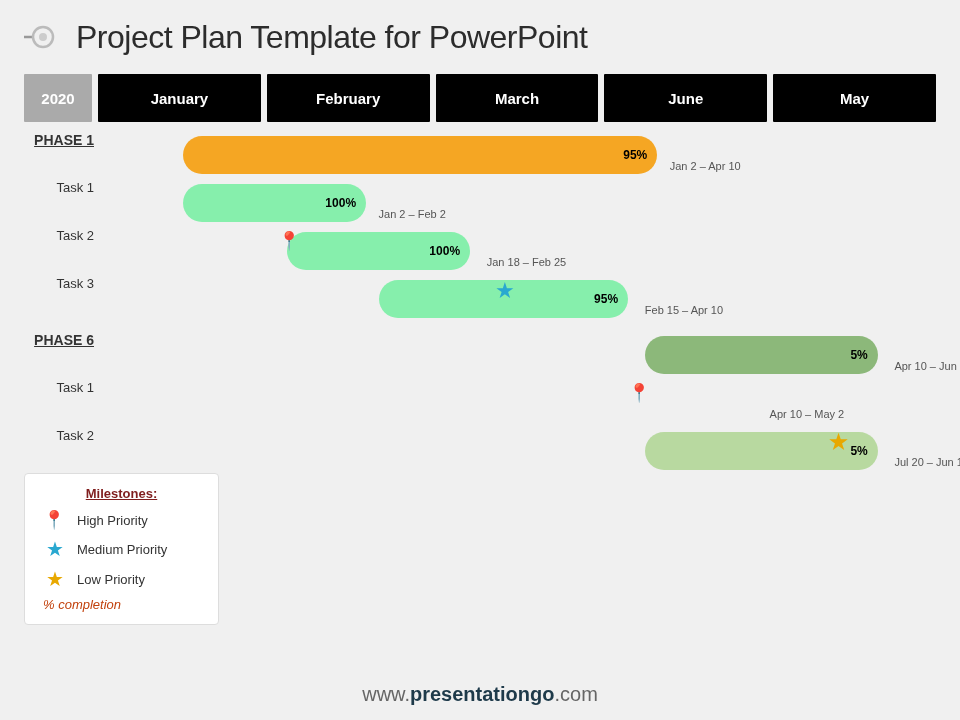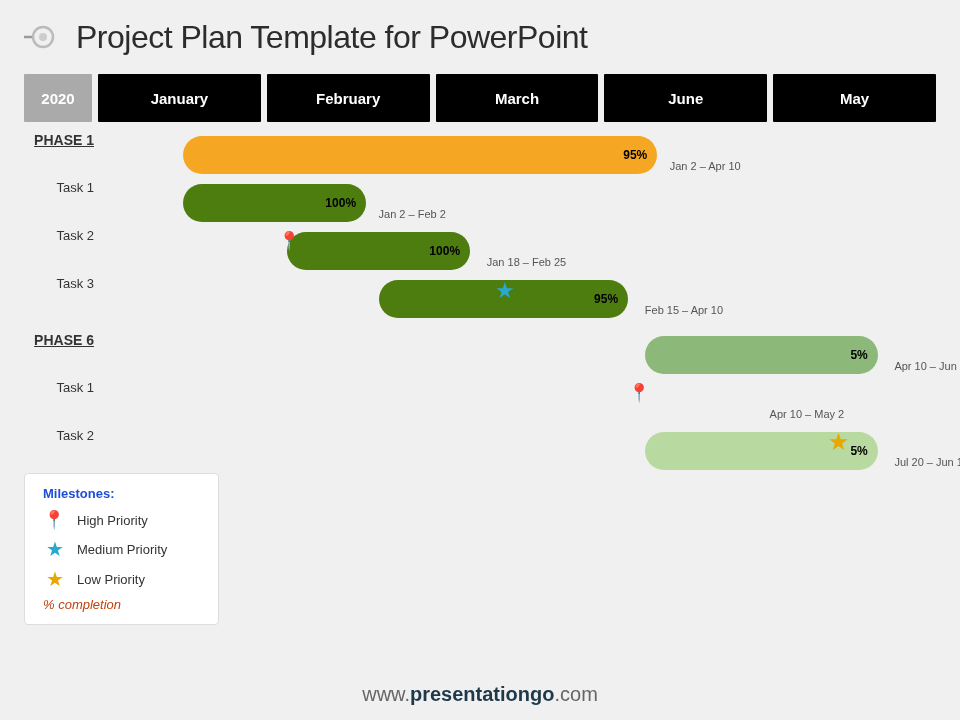--- a/index.html
+++ b/index.html
@@ -102,21 +102,21 @@
       align-items: center;
       justify-content: flex-end;
       padding-right: 10px;
       font-size: 12px;
       font-weight: 700;
     }
     .bar-orange-dark {
       background: #f5a623;
     }
     .bar-orange-light {
-      background: #4d7c0f;
+      background: #86efac;
     }
     .bar-green-dark {
       background: #8cb87a;
     }
     .bar-green-light {
       background: #b8d9a0;
     }
 
     .date-label {
       position: absolute;
@@ -140,22 +140,24 @@
       bottom: 95px;
       background: white;
       border: 1px solid #ddd;
       border-radius: 4px;
       padding: 12px 18px;
       min-width: 195px;
     }
     .legend-title {
       font-weight: 700;
       font-size: 13px;
+      text-decoration: underline;
       margin-bottom: 8px;
-      color: #1d4ed8;
+      color: #7f1d1d;
+      text-align: center;
     }
     .legend-item {
       display: flex;
       align-items: center;
       gap: 10px;
       margin-bottom: 6px;
       font-size: 13px;
       color: #333;
     }
     .legend-icon {

